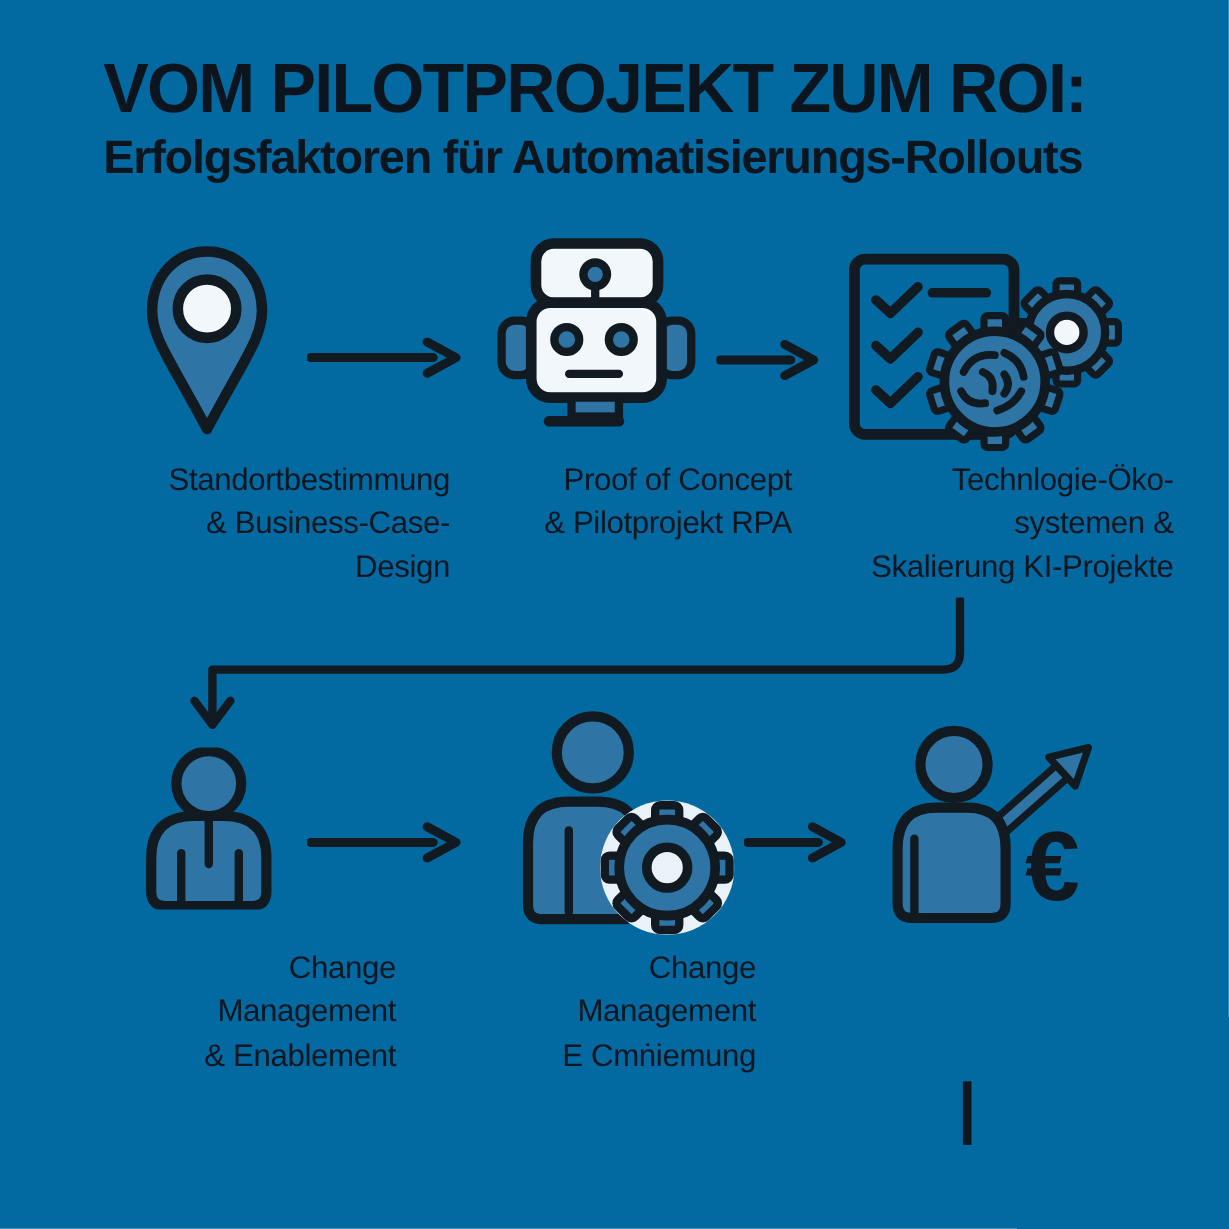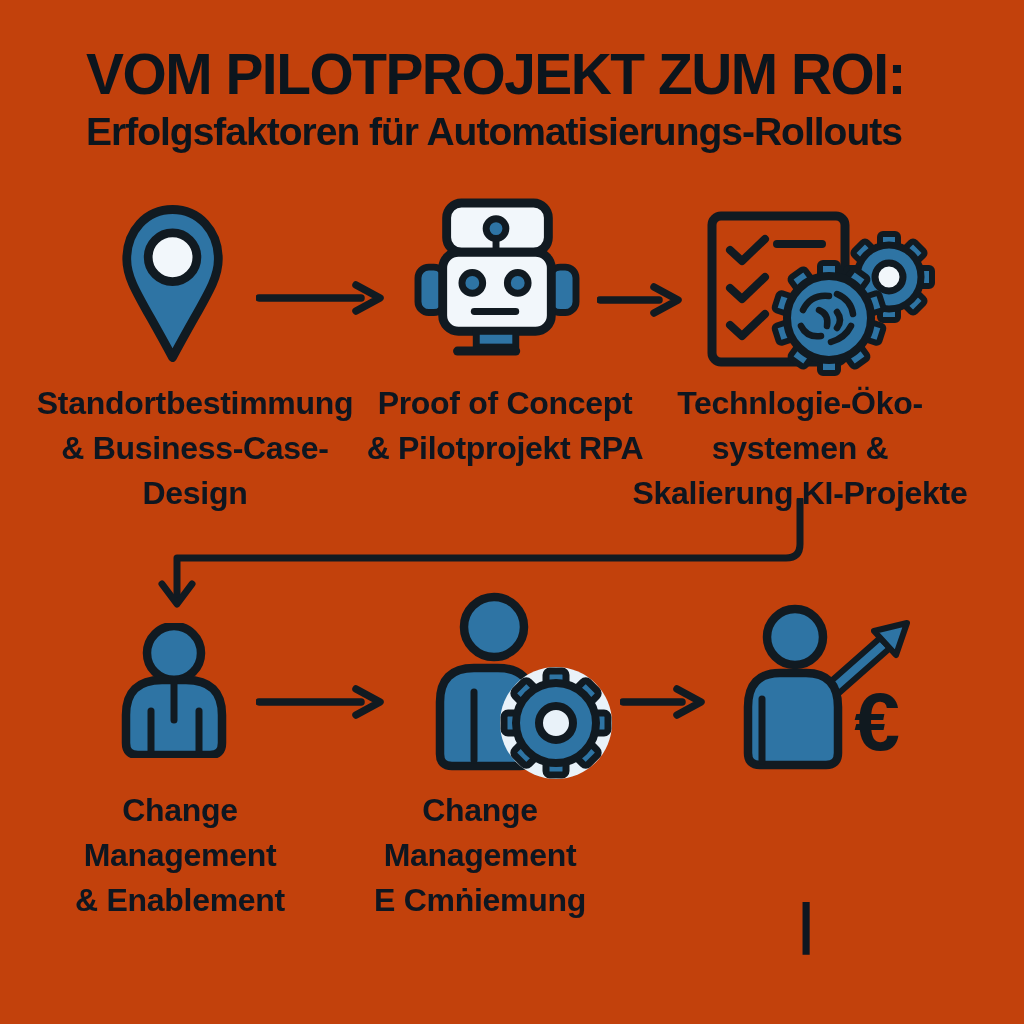--- a/index.html
+++ b/index.html
@@ -1,21 +1,21 @@
 <!DOCTYPE html>
 <html><head>
 <meta charset="utf-8">
 <style>
   html,body{margin:0;padding:0;}
   body{background:#d3e6f2;font-family:"Liberation Sans",sans-serif;}
-  .canvas{position:relative;width:1024px;height:1024px;background:#c2410c;overflow:hidden;color:#0d161e;}
+  .canvas{position:relative;width:1024px;height:1024px;background:#0369a1;overflow:hidden;color:#0d161e;}
   .abs{position:absolute;}
   .title1{left:86px;top:40px;font-size:58px;font-weight:800;letter-spacing:-1.5px;color:#0c151d;transform:scaleX(.98);transform-origin:left;white-space:nowrap;}
   .title2{left:86px;top:110px;font-size:39px;font-weight:700;letter-spacing:-1px;color:#0c151d;white-space:nowrap;}
-  .step-label{font-size:32px;font-weight:700;letter-spacing:-.3px;line-height:1.4;text-align:center;color:#0e1620;white-space:pre-line;}
+  .step-label{font-size:26px;font-weight:400;letter-spacing:-.3px;line-height:1.4;text-align:right;color:#0e1620;white-space:pre-line;}
   .stray{left:786px;top:898px;width:40px;text-align:center;font-size:56px;font-weight:700;color:#0e1620;line-height:.9;}
   svg{display:block;}
 </style>
 </head>
 <body>
 
 <div class="canvas">
 
   <div class="abs title1">VOM PILOTPROJEKT ZUM ROI:</div>
   <div class="abs title2">Erfolgsfaktoren für Automatisierungs-Rollouts</div>

